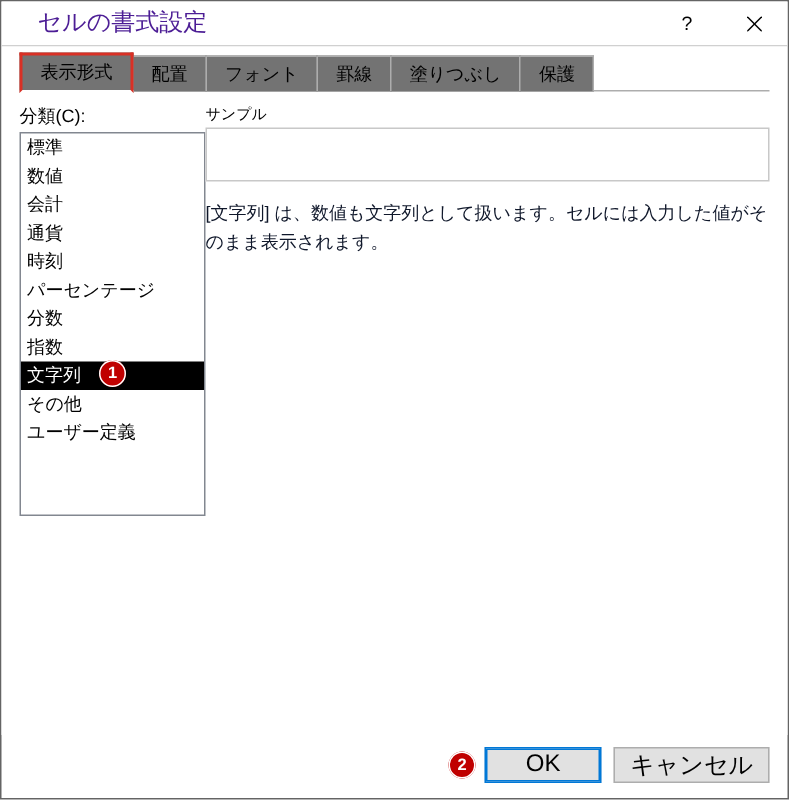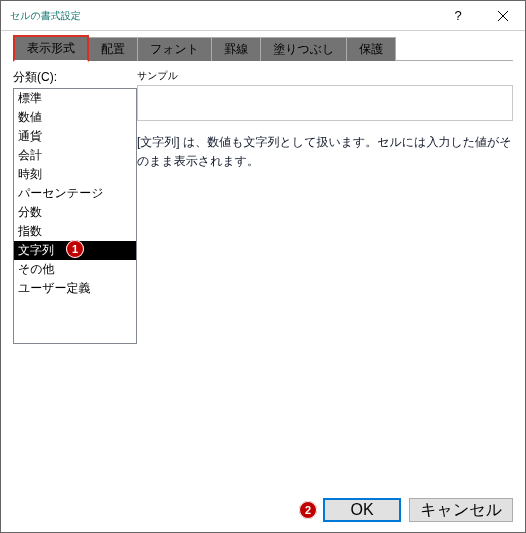--- a/index.html
+++ b/index.html
@@ -11,21 +11,21 @@
     border: 1px solid #646464;
     display: flex; flex-direction: column;
   }
   
   .titlebar {
     height: 30px; flex: 0 0 30px;
     display: flex; align-items: center;
     border-bottom: 1px solid #d0d0d0;
     background: #ffffff;
   }
-  .titlebar .title { font-size: 10px; padding-left: 9px; flex: 1; color: #0f766e; }
+  .titlebar .title { font-size: 16px; padding-left: 24px; flex: 1; color: #4c1d95; }
   .titlebar .tb-btn {
     width: 45px; height: 29px;
     display: flex; align-items: center; justify-content: center;
     color: #000; font-size: 13px;
   }
 
   
   .client {
     flex: 1 1 auto;
     padding: 6px 12px 10px 12px;
@@ -161,22 +161,22 @@
         <div class="tab">保護</div>
       </div>
 
     <div class="tab-body">
 
       <div class="left-col">
         <div class="label">分類(C):</div>
         <div class="listbox" id="category-listbox">
             <div class="opt">標準</div>
             <div class="opt">数値</div>
+            <div class="opt">会計</div>
             <div class="opt">通貨</div>
-            <div class="opt">会計</div>
             <div class="opt">時刻</div>
             <div class="opt">パーセンテージ</div>
             <div class="opt">分数</div>
             <div class="opt">指数</div>
             <div class="opt sel">文字列<span class="callout" style="left: 52px; top: -1px;">1</span></div>
             <div class="opt">その他</div>
             <div class="opt">ユーザー定義</div>
           </div>
       </div>
 

